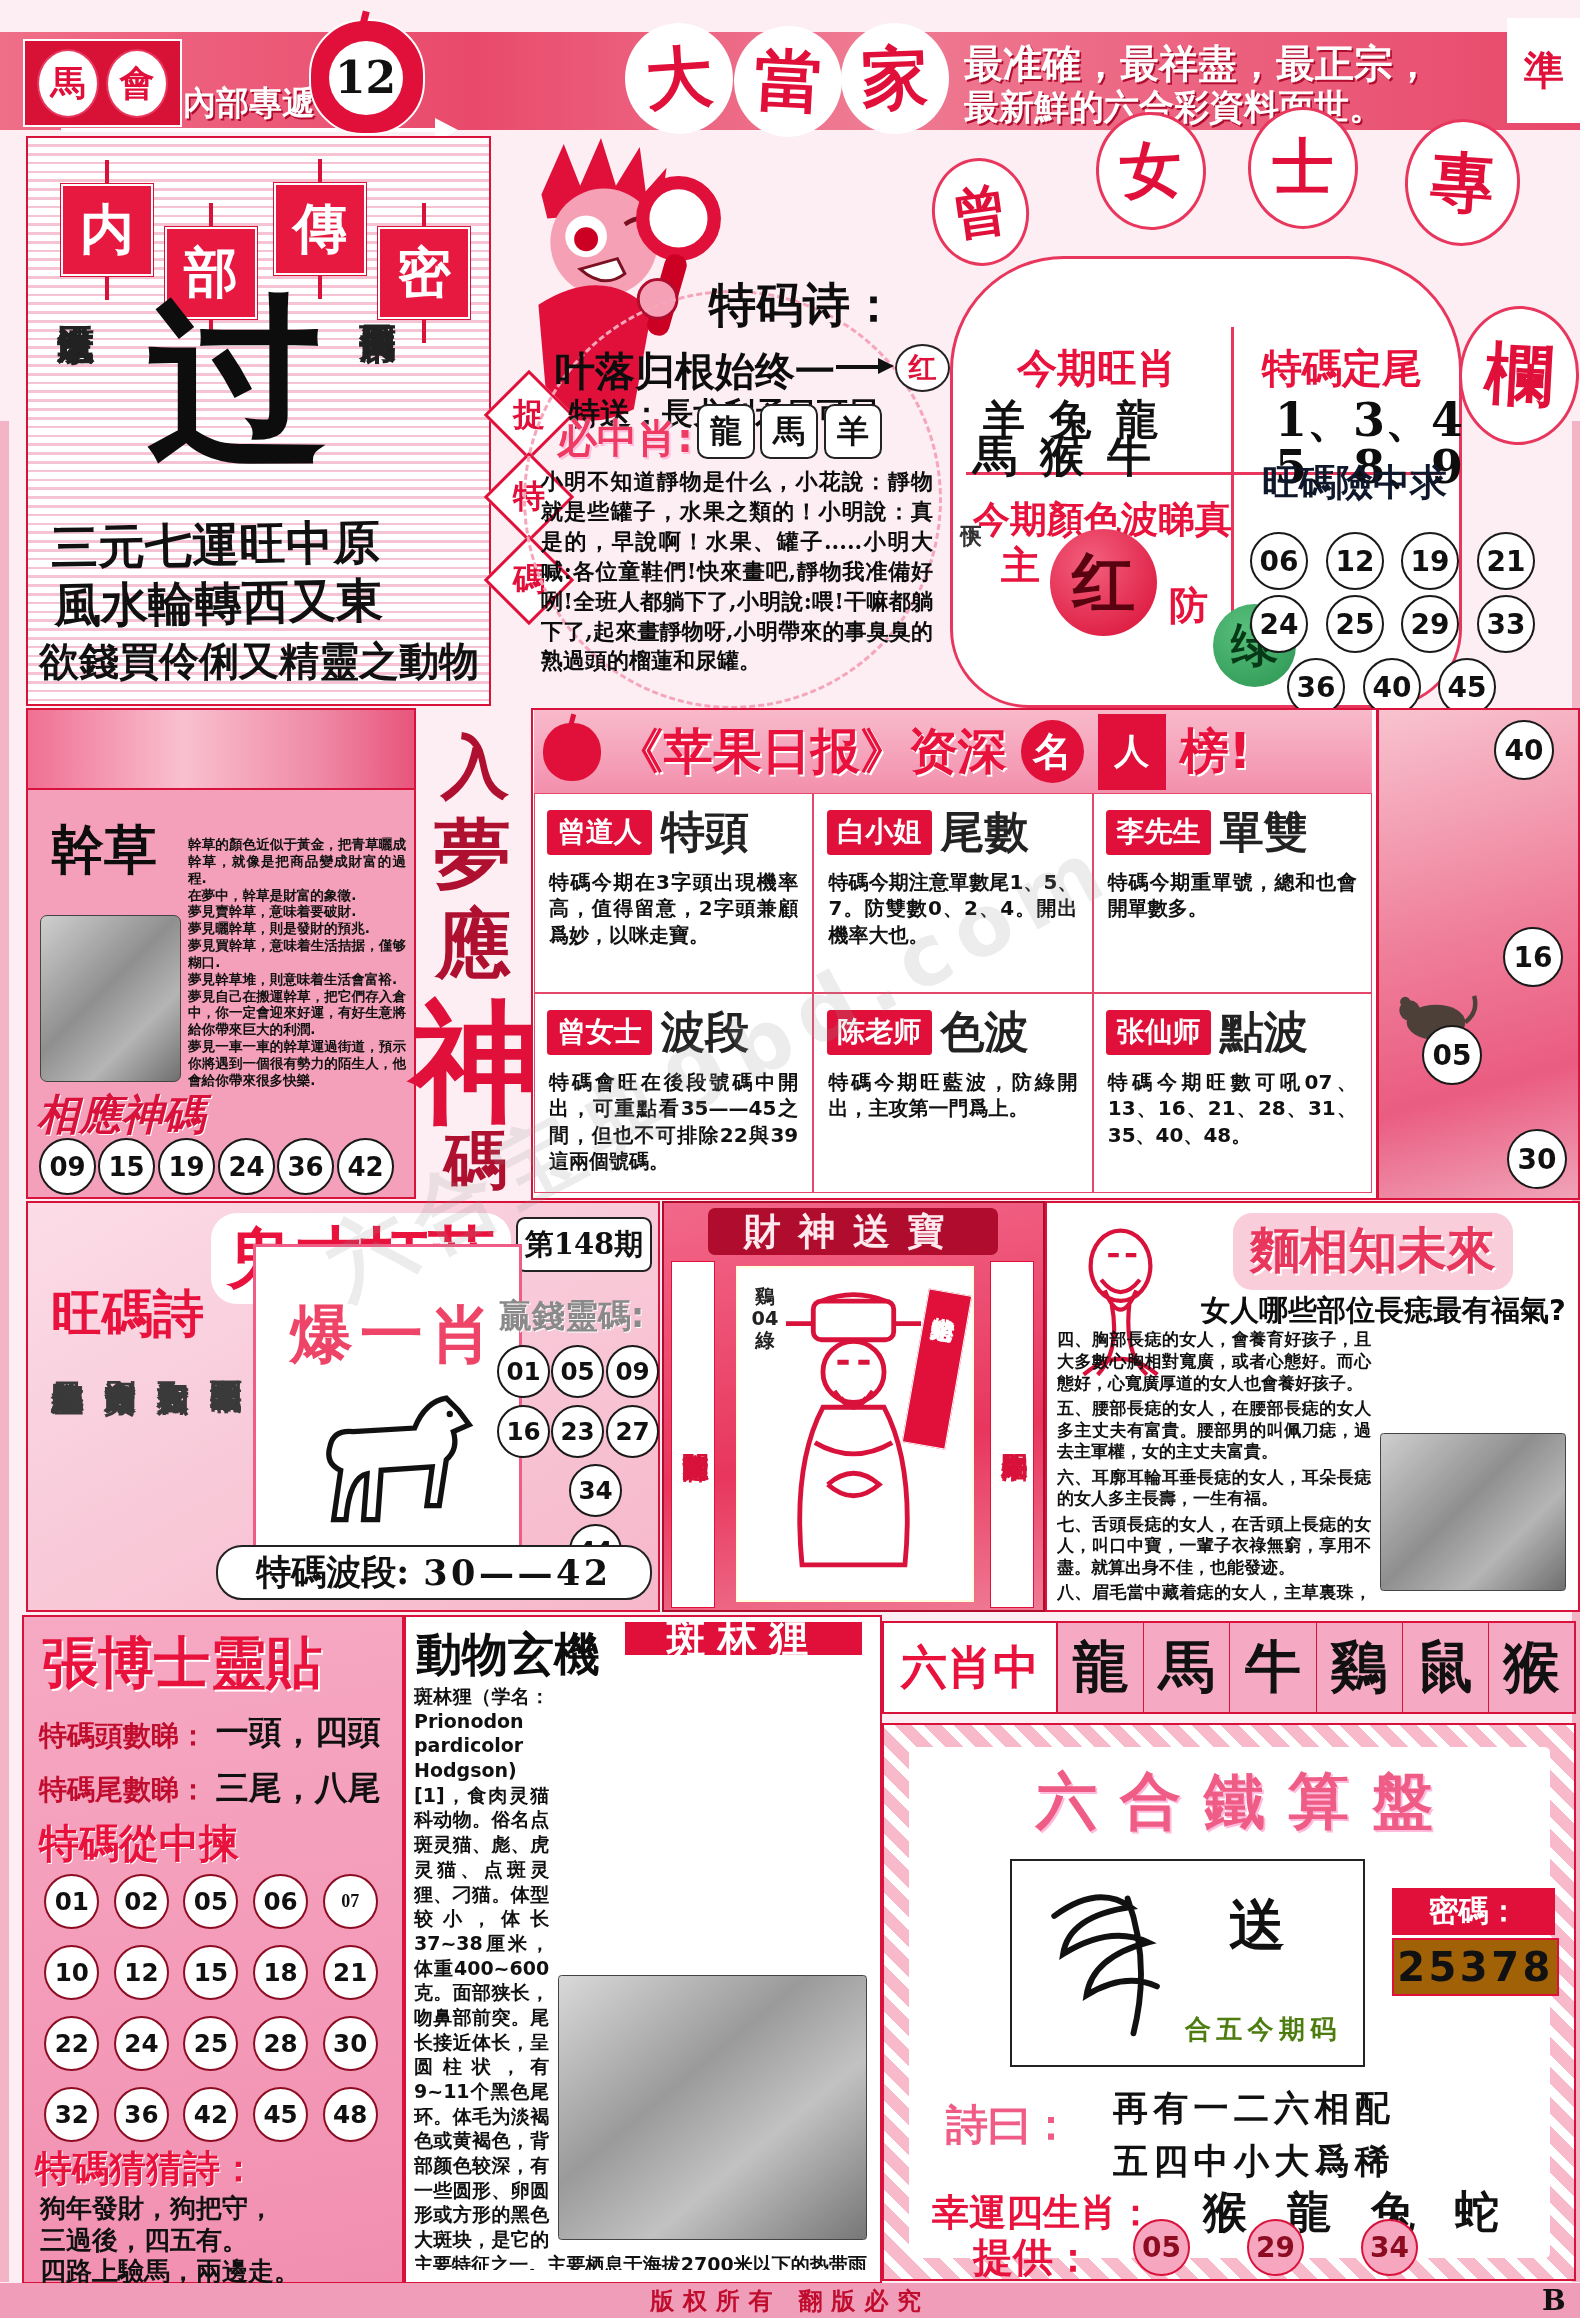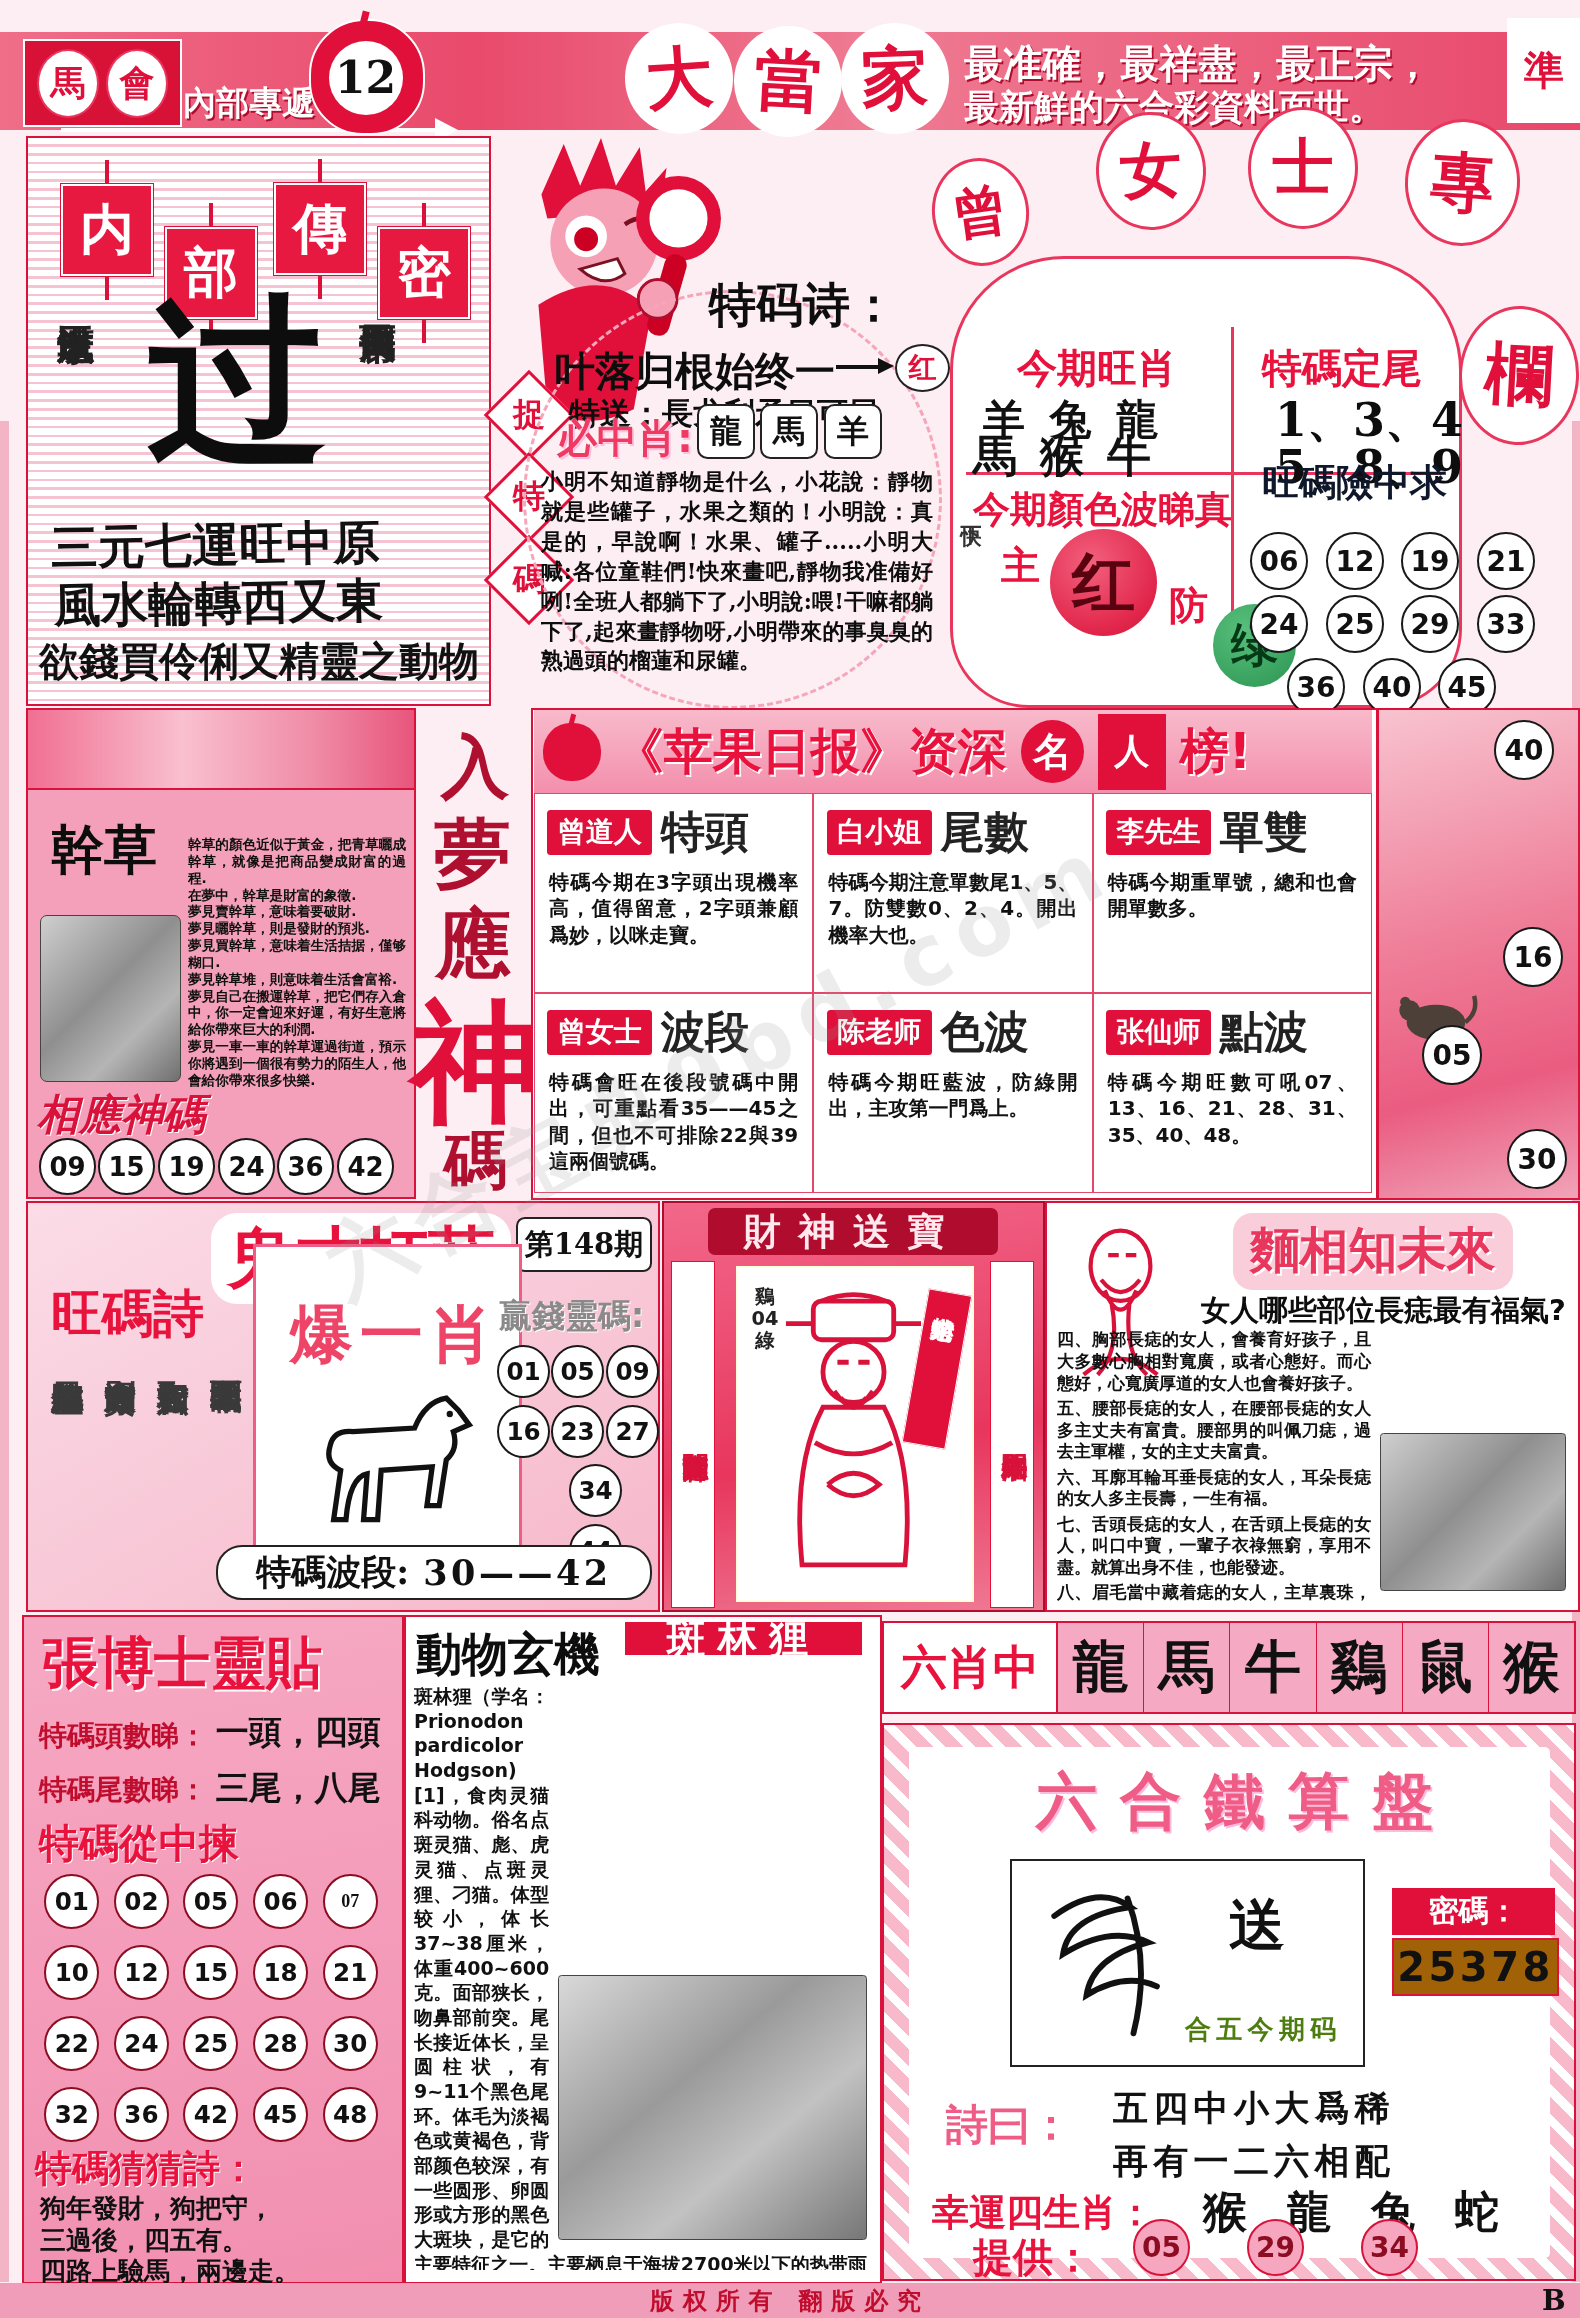--- a/index.html
+++ b/index.html
@@ -183,21 +183,21 @@
     <span class="serif" style="font-size:44px;font-weight:700;">馬</span>
     <span class="serif" style="font-size:44px;font-weight:700;">猴</span>
     <span class="serif" style="font-size:44px;font-weight:700;">牛</span>
   </div>
 
   <div class="abs" style="left:1262px;top:341px;font-size:40px;font-weight:900;color:#e8123d;">特碼定尾</div>
   <div class="abs serif" style="left:1275px;top:390px;font-size:46px;font-weight:700;color:#0d0d0d;">1、3、4</div>
   <div class="abs serif" style="left:1275px;top:437px;font-size:46px;font-weight:700;color:#0d0d0d;">5、8、9</div>
 
   <div class="abs vtext" style="left:957px;top:509px;font-size:21px;font-weight:700;color:#333;">快下</div>
-  <div class="abs" style="left:973px;top:485px;font-size:37px;font-weight:900;color:#e8123d;">今期顏色波睇真</div>
+  <div class="abs" style="left:973px;top:495px;font-size:37px;font-weight:900;color:#e8123d;">今期顏色波睇真</div>
   <div class="abs" style="left:1001px;top:539px;font-size:39px;font-weight:900;color:#e8123d;">主</div>
   <div class="abs" style="left:1050px;top:529px;width:107px;height:107px;border-radius:50%;background:radial-gradient(circle at 38% 32%,#f4607e,#d80d34);display:flex;align-items:center;justify-content:center;">
     <span class="serif" style="font-size:63px;font-weight:900;color:#58030f;">红</span>
   </div>
   <div class="abs" style="left:1169px;top:579px;font-size:39px;font-weight:900;color:#e8123d;">防</div>
   <div class="abs" style="left:1213px;top:604px;width:83px;height:83px;border-radius:50%;background:radial-gradient(circle at 38% 32%,#58c07c,#2a9450);display:flex;align-items:center;justify-content:center;">
     <span class="serif" style="font-size:47px;font-weight:900;color:#063a17;">绿</span>
   </div>
 
   <div class="abs" style="left:1262px;top:458px;font-size:37px;font-weight:900;color:#0f172a;">旺碼險中求</div>
@@ -574,22 +574,22 @@
   <div class="abs serif" style="left:1229px;top:1888px;font-size:56px;font-weight:700;color:#111;">送</div>
   <div class="abs serif" style="left:1185px;top:2012px;font-size:26px;font-weight:700;color:#4d7c0f;letter-spacing:5.3px;">合五今期码</div>
   <div class="abs" style="left:1392px;top:1888px;width:163px;height:47px;background:#e0103a;display:flex;align-items:center;justify-content:center;">
     <span style="color:#fff;font-size:30px;font-weight:900;">密碼：</span>
   </div>
   <div class="abs" style="left:1392px;top:1938px;width:163px;height:54px;background:#a16207;border:2.6px solid #e0103a;display:flex;align-items:center;justify-content:center;">
     <span style="font-size:40px;font-weight:900;color:#111;letter-spacing:3.5px;">25378</span>
   </div>
   <div class="abs" style="left:946px;top:2097px;font-size:42px;font-weight:900;color:#ef5d86;text-shadow:0.9px 0.9px 0 #fff;">詩曰：</div>
   <div class="abs serif" style="left:1113px;top:2082px;font-size:35px;font-weight:900;line-height:1.5;color:#111;letter-spacing:5.3px;">
+    <div>再有一二六相配</div>
     <div>五四中小大爲稀</div>
-    <div>再有一二六相配</div>
   </div>
   <div class="abs" style="left:932px;top:2188px;font-size:37px;font-weight:900;color:#e8123d;">幸運四生肖：</div>
   <div class="abs serif" style="left:1203px;top:2183px;display:flex;gap:40px;font-size:44px;font-weight:900;color:#111;">
     <span>猴</span>
       <span>龍</span>
     <span>兔</span>
       <span>蛇</span>
   </div>
   <div class="abs" style="left:973px;top:2230px;font-size:40px;font-weight:900;color:#e8123d;">提供：</div>
   <div class="circ" style="left:1133px;top:2219px;width:53px;height:53px;font-size:28px;background:#f7a6c0;border-color:#d8123a;color:#8c0d22;">

